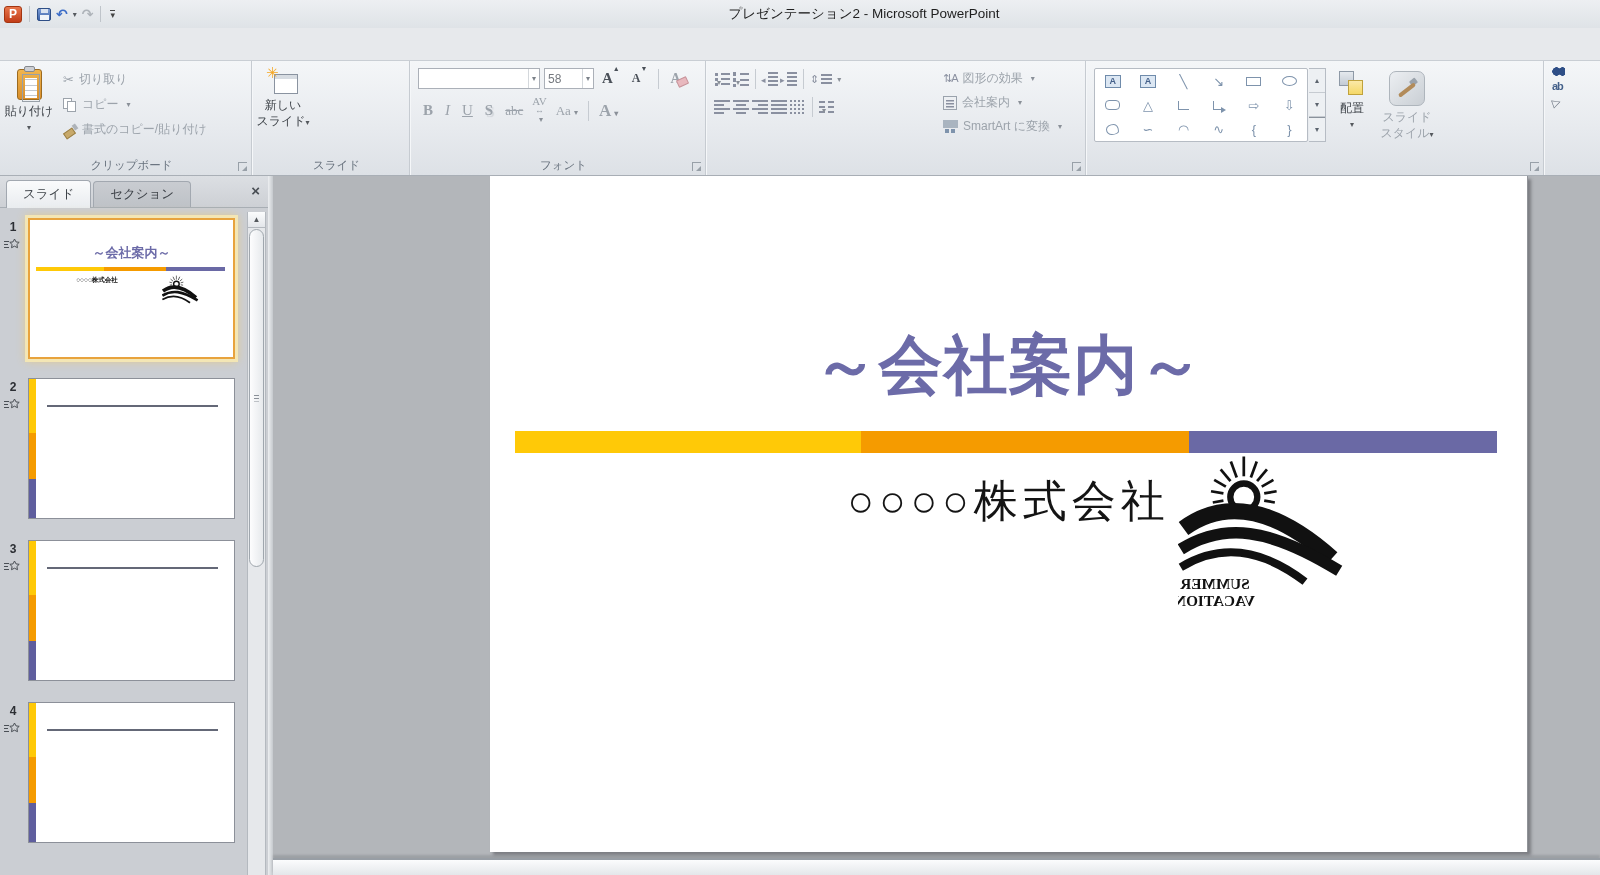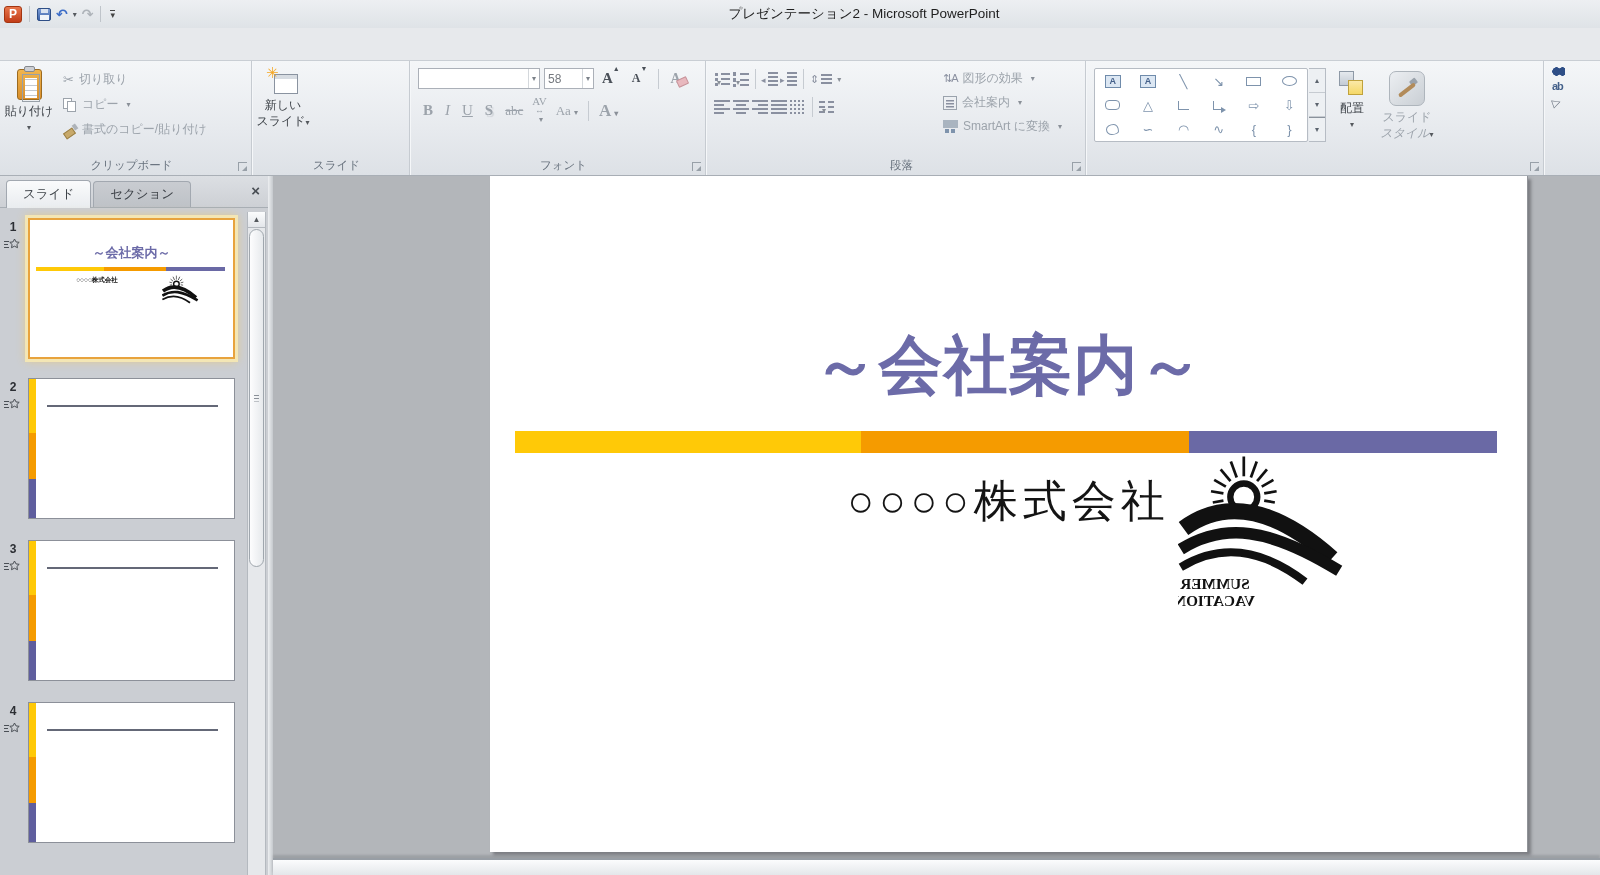--- a/index.html
+++ b/index.html
@@ -403,21 +403,20 @@
         </div>
         <div class="sbtn dd">
           <span class="ic-aligntxt"></span>
           <span>会社案内</span>
         </div>
         <div class="sbtn dd">
           <span class="ic-smartart"></span>
           <span>SmartArt に変換</span>
         </div>
       </div>
-      <span class="glabel">段落</span>
       <span class="dlg"></span>
     </div>
 
     <div class="rgroup g-draw">
       <div class="gallery">
         <span class="cell">
             <span class="tb">A</span>
           </span>
         <span class="cell">
             <span class="tb v">A</span>
@@ -460,21 +459,21 @@
         <span class="arrange-ic">
             <i></i>
             <i></i>
           </span>
         <span style="color:#3E4349;">配置</span>
         <span class="mini-dd">▾</span>
       </div>
       <div class="bigbtn" style="width:58px;padding-top:10px;color:#9CA3AB;">
         <span class="qs-ic"></span>
         <span>スライド</span>
-        <span style="margin-top:-4px;font-style:italic;"><span>スタイル</span><span class="mini-dd">▾</span></span>
+        <span style="margin-top:-4px;"><span>スタイル</span><span class="mini-dd">▾</span></span>
       </div>
       <span class="dlg"></span>
     </div>
 
     <div class="rgroup g-edit" style="border-right:none;">
       <div class="erow">
           <span class="ic-find"></span>
         </div>
       <div class="erow">
           <span class="ic-replace">ab</span>

